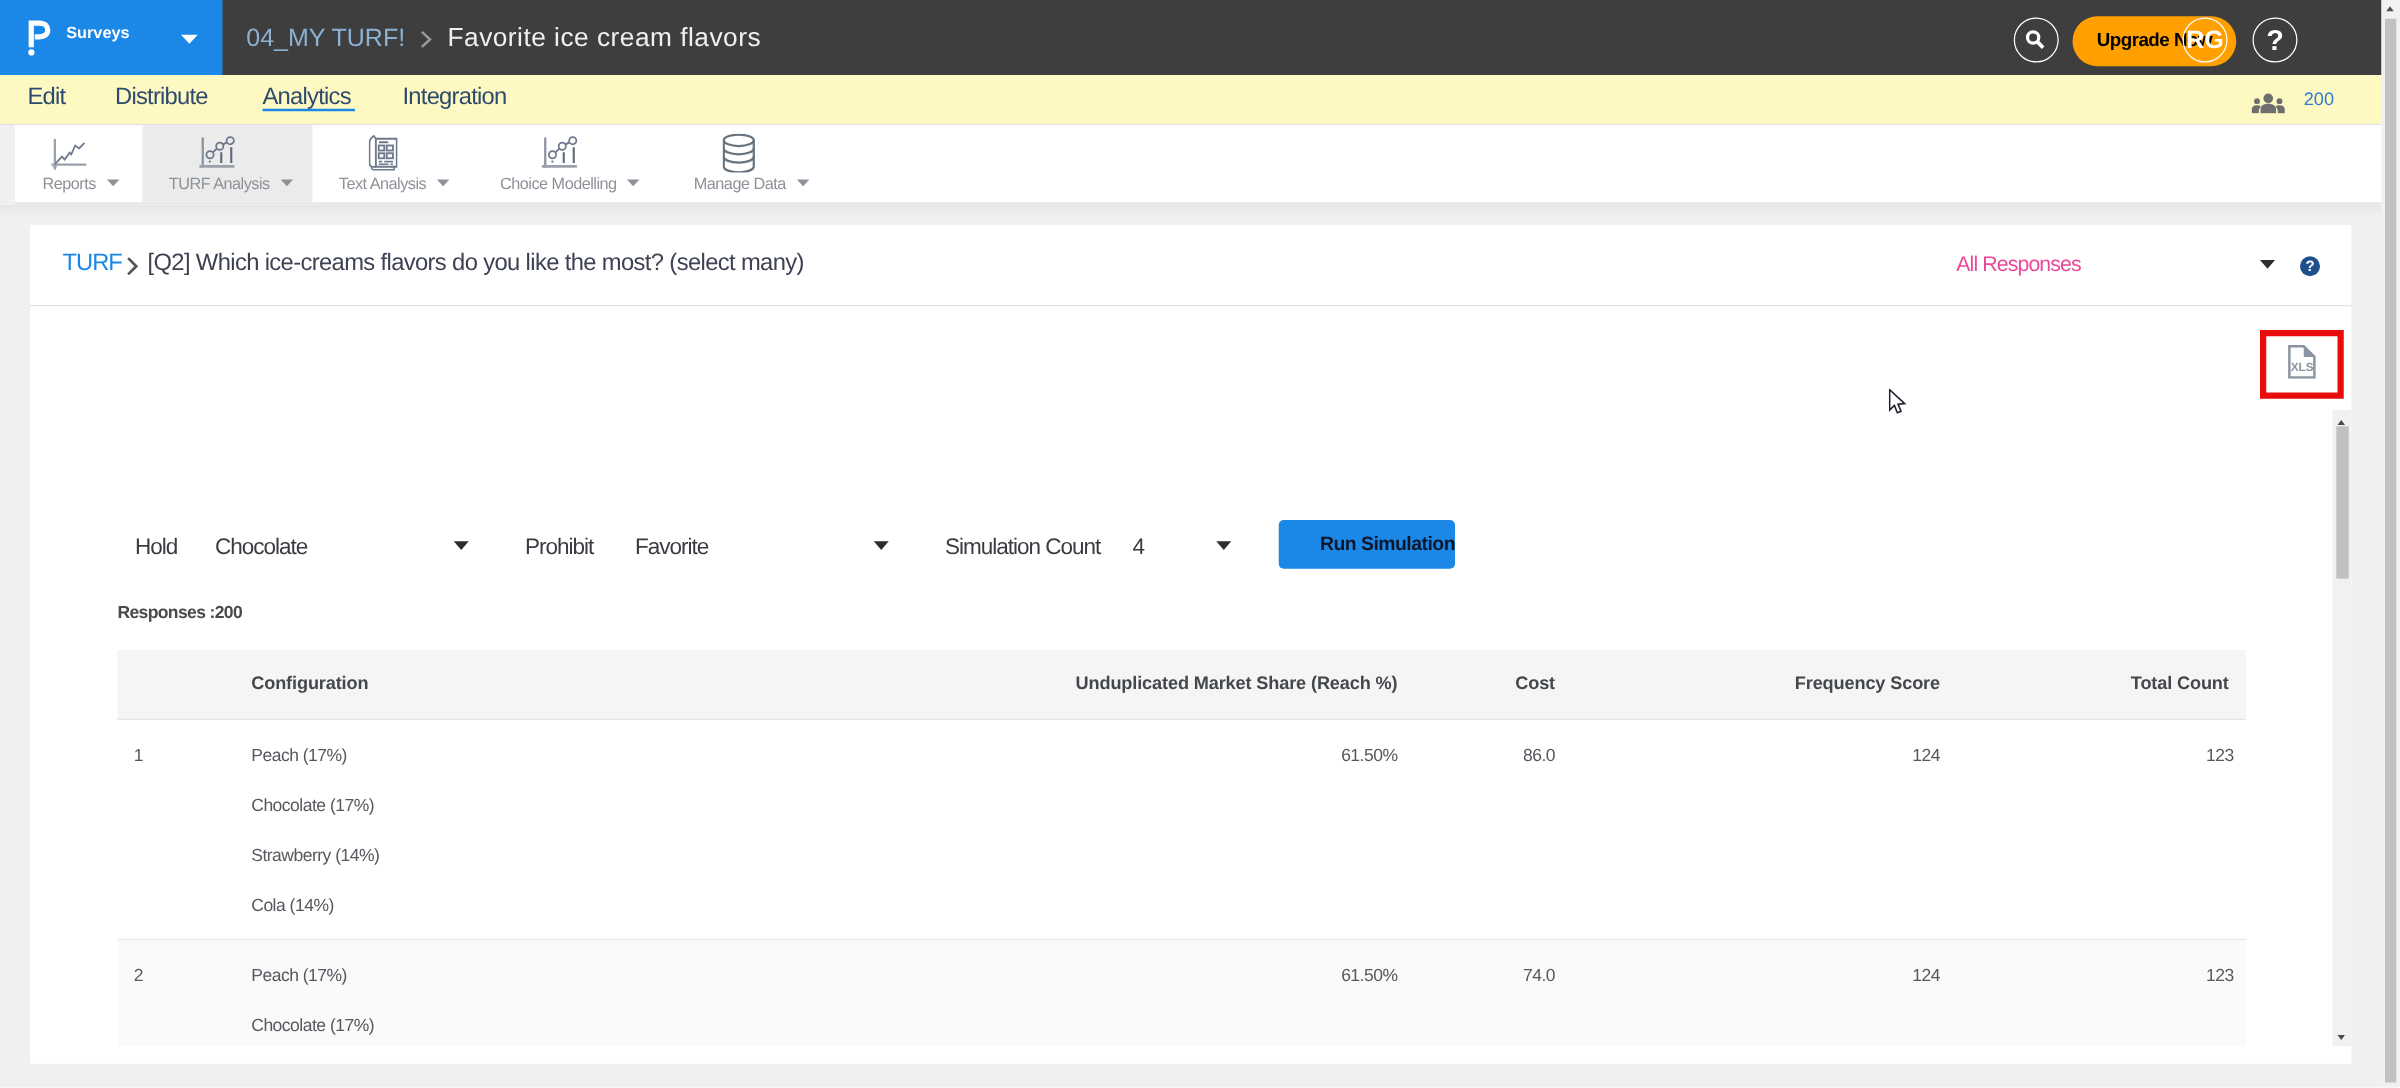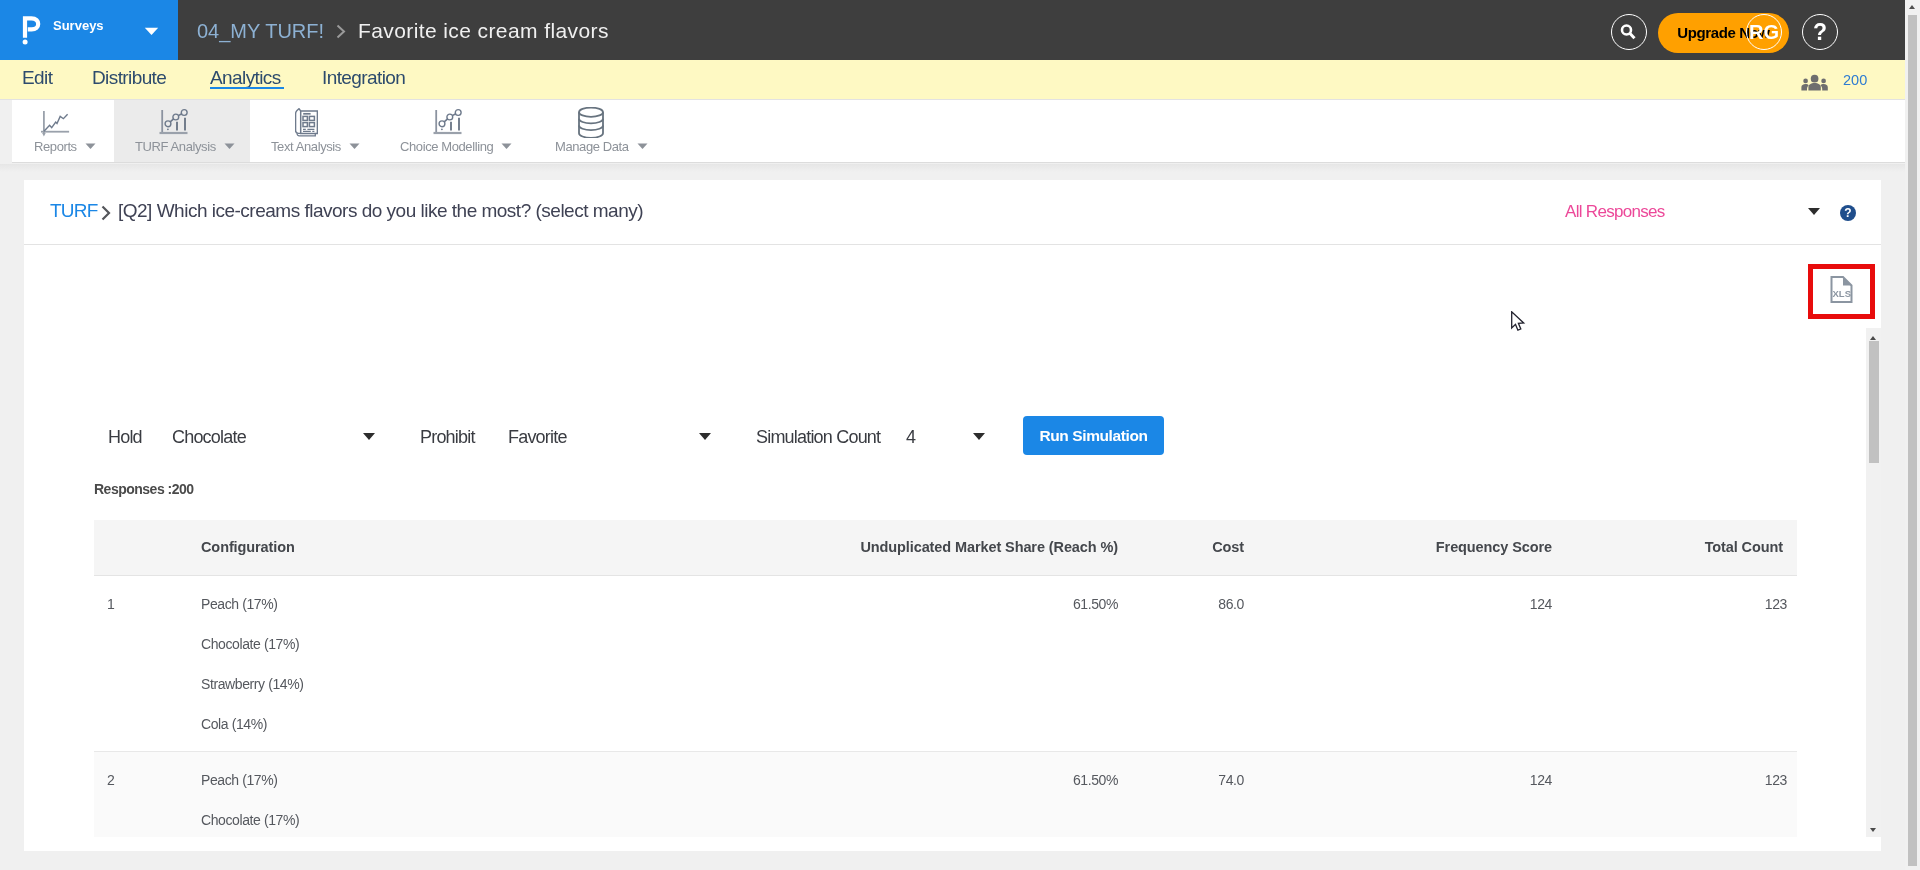--- a/index.html
+++ b/index.html
@@ -38,21 +38,21 @@
 #qmark { position:absolute; left:1816px; top:25px; width:16px; height:16px; border-radius:50%; background:#1f4e8c; color:#fff; font-size:12px; font-weight:bold; text-align:center; line-height:16px; }
 
 #tabs { position:absolute; left:0; top:64px; width:100%; height:84px; border-bottom:1px solid #e8e8e8; }
 .tab { position:absolute; top:52.5px; font-size:20px; letter-spacing:-1px; color:#54565b; }
 #sim-under { position:absolute; left:396px; top:83px; width:96px; height:3.5px; background:#1b87e6; z-index:6; }
 #xlsbox { position:absolute; left:1784px; top:84px; width:67px; height:55px; border:5px solid #e80c0c; background:#fff; z-index:5; }
 
 #scrollwrap { position:absolute; left:0; top:148px; width:1842px; height:509px; overflow:hidden; background:#fff; }
 .ctl { position:absolute; font-size:18px; letter-spacing:-0.8px; color:#3a3c42; }
 .caret { position:absolute; width:0; height:0; border-left:6px solid transparent; border-right:6px solid transparent; border-top:7px solid #2d2d2d; }
-#runbtn { position:absolute; left:999px; top:88px; width:141px; height:39px; background:#1b87e6; border-radius:4px; color:#ffffff; font-size:15.5px; letter-spacing:-0.4px; font-weight:bold; text-align:center; line-height:39px; }
+#runbtn { position:absolute; left:999px; top:88px; width:141px; height:39px; background:#1b87e6; border-radius:4px; color:#0f172a; font-size:15.5px; letter-spacing:-0.4px; font-weight:bold; text-align:right; line-height:39px; }
 #resplabel { position:absolute; left:70px; top:153px; font-size:14px; letter-spacing:-0.5px; font-weight:bold; color:#4a4a4a; }
 
 #tbl { position:absolute; left:70px; top:192px; width:1703px; font-size:14px; letter-spacing:-0.4px; color:#55585e; }
 #thead { height:56px; background:#f5f5f5; border-bottom:1px solid #e4e4e4; font-weight:bold; letter-spacing:-0.1px; font-size:14.5px; color:#44474c; position:relative; }
 .trow { position:relative; border-bottom:1px solid #e8e8e8; }
 .trow .num { position:absolute; left:13px; top:20px; }
 .trow .cfg { position:absolute; left:107px; top:8px; line-height:40px; }
 .rcell { position:absolute; text-align:right; top:20px; }
 #thead .rcell { top:19px; }
 #thead .c6 { right:14px; }

